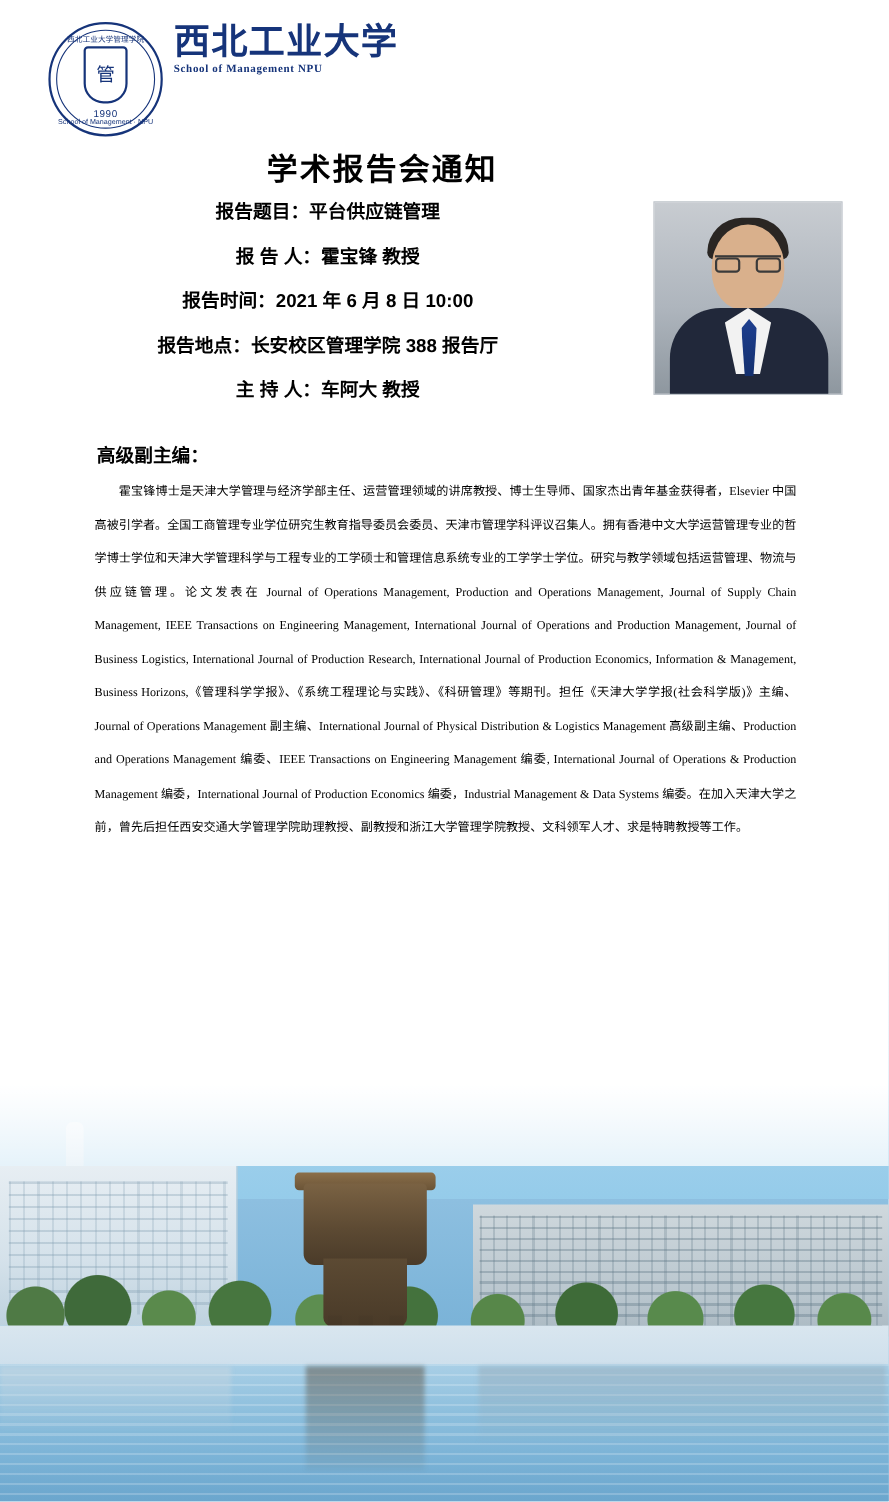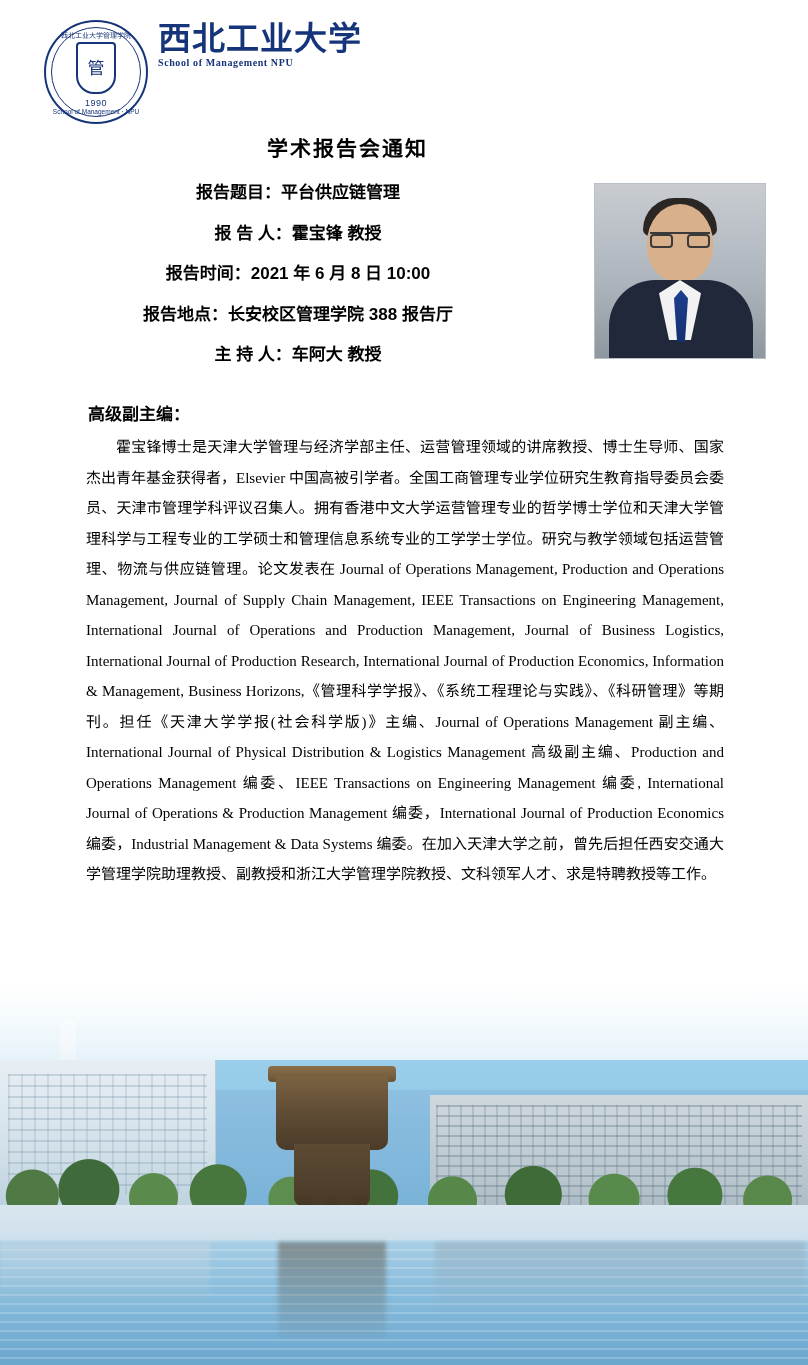--- a/index.html
+++ b/index.html
@@ -323,21 +323,21 @@
     font-family: "Liberation Serif", serif;
   }
 
   
   .doc-title {
     position: absolute;
     left: 0;
     top: 132px;
     width: 695px;
     text-align: center;
-    font-size: 21px;
+    font-size: 28px;
     font-weight: bold;
     letter-spacing: 2px;
     color: #000000;
     font-family: "Liberation Sans", sans-serif;
   }
 
   
   .meta {
     position: absolute;
     left: 88px;
@@ -429,21 +429,21 @@
     font-size: 17px;
     font-weight: bold;
     color: #000;
     font-family: "Liberation Sans", sans-serif;
   }
   .bio-body {
     position: absolute;
     left: 86px;
     top: 432px;
     width: 638px;
-    font-size: 15px;
+    font-size: 11px;
     line-height: 30.5px;
     color: #000;
     text-align: justify;
     text-justify: inter-character;
     text-indent: 2em;
     font-family: "Liberation Serif", "DejaVu Serif", serif;
   }
 </style>
 </head>
 <body>

